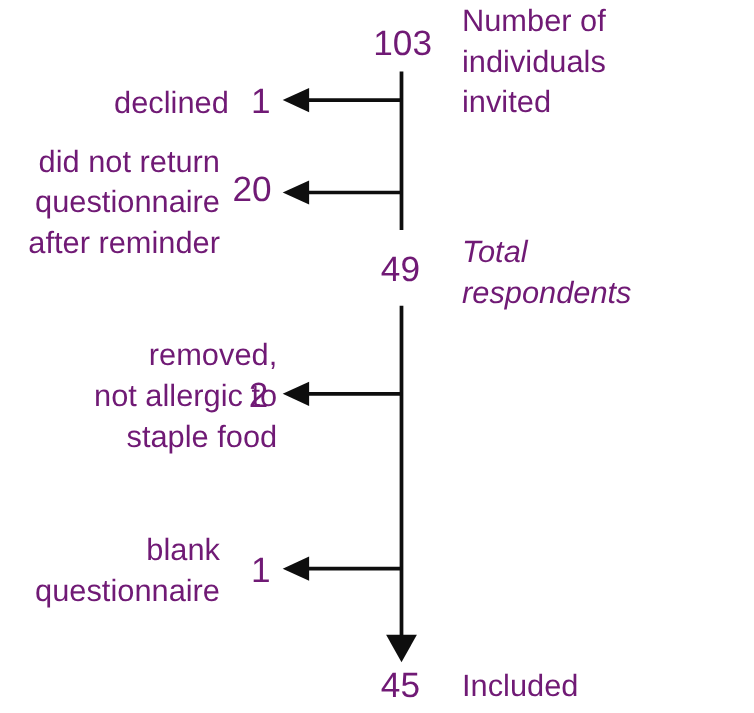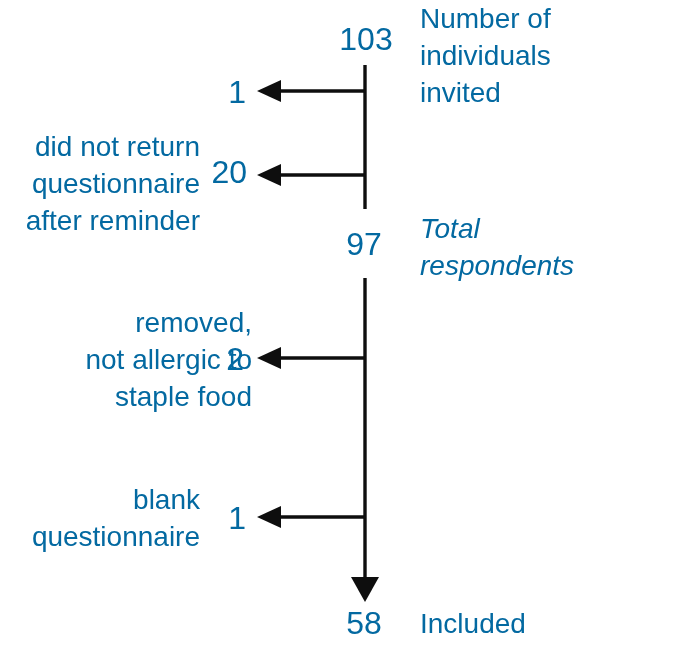--- a/index.html
+++ b/index.html
@@ -6,21 +6,21 @@
     margin: 0;
     padding: 0;
     background: #ffffff;
   }
   .diagram {
     position: relative;
     width: 603px;
     height: 648px;
     background: #ffffff;
     font-family: "Liberation Sans", "DejaVu Sans", sans-serif;
-    color: #0369a1;
+    color: #701a75;
     overflow: hidden;
   }
   .flow-svg {
     position: absolute;
     left: 0;
     top: 0;
     width: 685px;
     height: 648px;
   }
   .flow-svg line {
@@ -81,36 +81,37 @@
     <line x1="278" y1="517" x2="366" y2="517"></line>
     <polygon points="257,517 281,506 281,528"></polygon>
 
     <polygon points="365,602 351,577 379,577"></polygon>
   </svg>
 
   <div class="num-center" style="left:366px; top:21px;">103</div>
   <div class="txt right-label" style="top:0px;">Number of
 individuals invited</div>
 
+  <div class="txt left-label" style="width:208px; top:75px;">declined</div>
   <div class="num" style="left:196px; width:50px; top:74px;">1</div>
 
   <div class="txt left-label" style="width:200px; top:128px;">did not return
 questionnaire
 after reminder</div>
   <div class="num" style="left:196px; width:51px; top:154px;">20</div>
 
-  <div class="num-center" style="left:364px; top:226px;">97</div>
+  <div class="num-center" style="left:364px; top:226px;">49</div>
   <div class="txt right-label" style="top:210px;font-style:italic;">Total
 respondents</div>
 
   <div class="txt left-label" style="width:204px; top:304px;padding-left:48px;">removed,
 not allergic to
 staple food</div>
   <div class="num" style="left:194px; width:50px; top:341px;">2</div>
 
   <div class="txt left-label" style="width:200px; top:481px;text-align:right;">blank
 questionnaire</div>
   <div class="num" style="left:196px; width:50px; top:500px;">1</div>
 
-  <div class="num-center" style="left:364px; top:605px;">58</div>
+  <div class="num-center" style="left:364px; top:605px;">45</div>
   <div class="txt right-label" style="top:605px;">Included removed</div>
 
 </div>
 
 </body></html>

